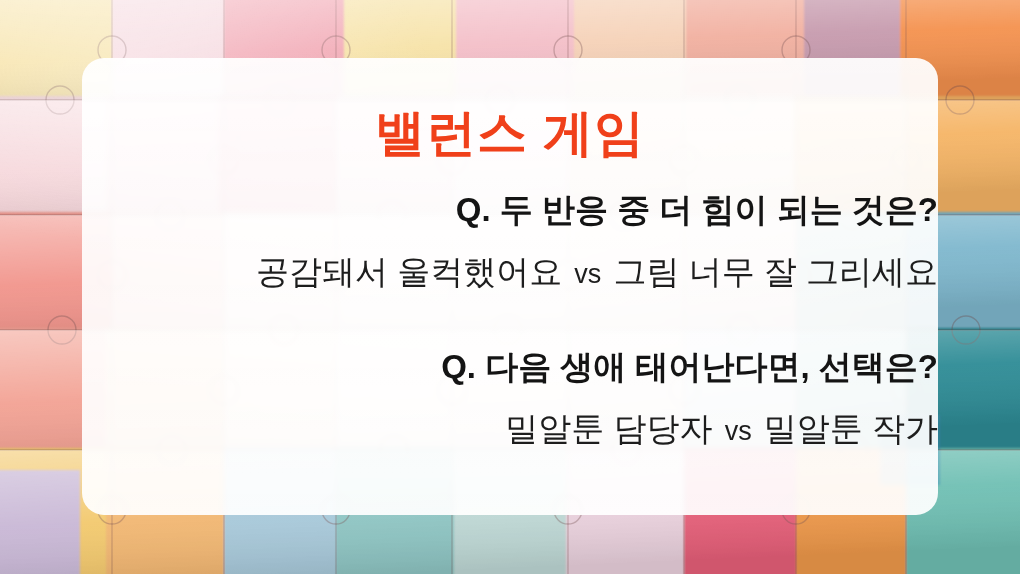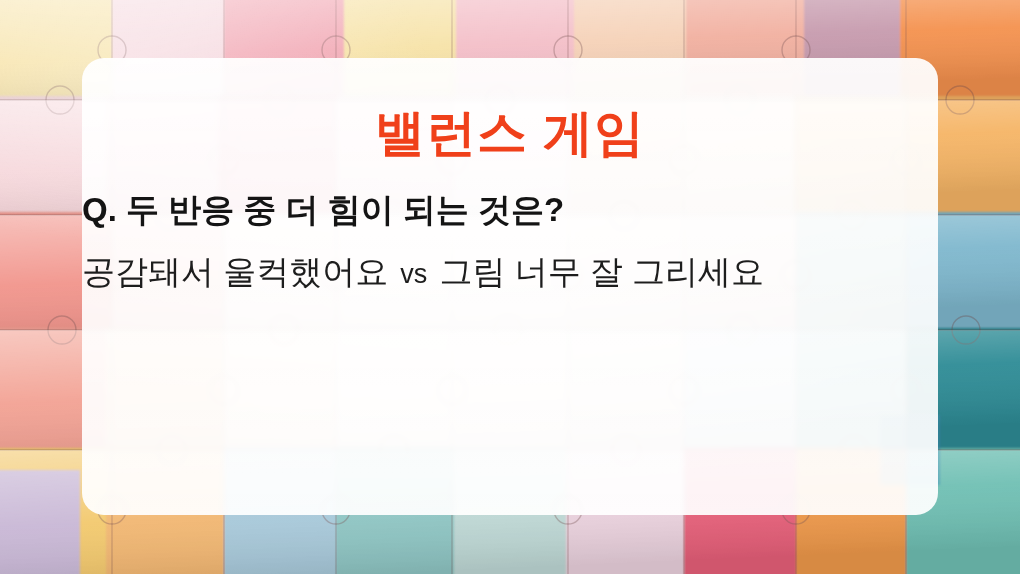--- a/index.html
+++ b/index.html
@@ -62,21 +62,21 @@
   
   .qa-list {
     margin-top:28px;
     width:100%;
     display:flex;
     flex-direction:column;
     align-items:center;
   }
   .qa-block {
     width:100%;
-    text-align:left;
+    text-align:right;
   }
   .qa-block + .qa-block { margin-top:52px; }
 
   .q-line {
     font-size:33px;
     font-weight:bold;
     color:#141414;
     line-height:1.28;
     white-space:nowrap;
   }
@@ -259,16 +259,24 @@
 
       <div class="qa-block">
         <div class="q-line">Q. 두 반응 중 더 힘이 되는 것은?</div>
         <div class="a-line">
           <span>공감돼서 울컥했어요</span>
           <span class="vs">vs</span>
           <span>그림 너무 잘 그리세요</span>
         </div>
       </div>
 
+      <div class="qa-block">
+        <div class="q-line">Q. 다음 생애 태어난다면, 선택은?</div>
+        <div class="a-line">
+          <span>밀알툰 담당자</span>
+          <span class="vs">vs</span>
+          <span>밀알툰 작가</span>
+        </div>
+      </div>
 
     </div>
   </div>
 </div>
 
 </body></html>

